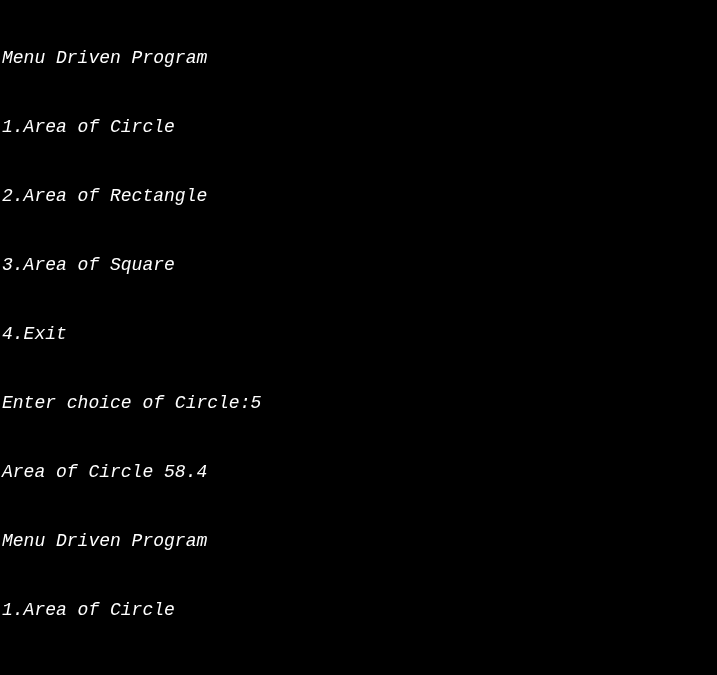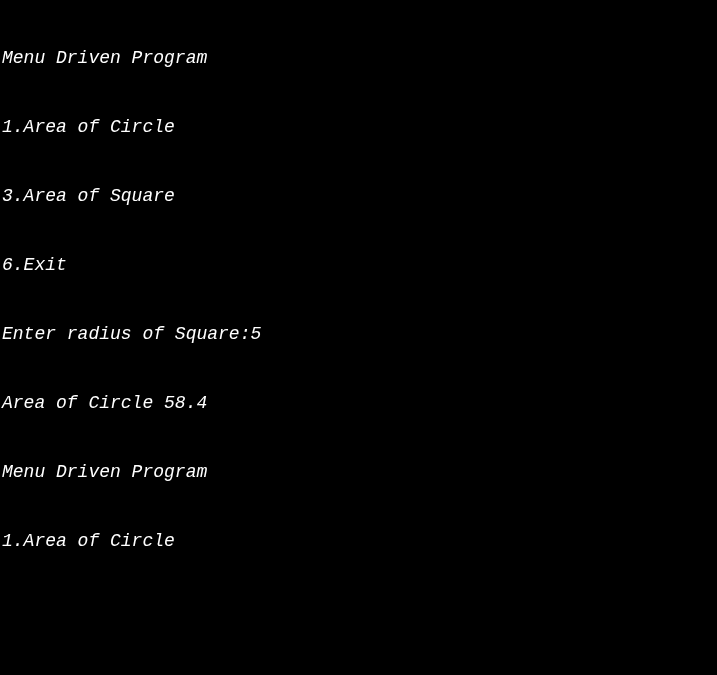--- a/index.html
+++ b/index.html
@@ -22,23 +22,24 @@
       display: block;
       font-style: italic;
     }
   </style>
 </head>
 <body>
 
 <div class="terminal">
   <span class="line">Menu Driven Program</span>
   <span class="line">1.Area of Circle</span>
+  <span class="line">2.Area of Rectangle</span>
   <span class="line">3.Area of Square</span>
-  <span class="line">6.Exit</span>
-  <span class="line">Enter radius of Square:5</span>
+  <span class="line">4.Exit</span>
+  <span class="line">Enter choice of Circle:5</span>
   <span class="line">Area of Circle 58.4</span>
   <span class="line">Menu Driven Program</span>
   <span class="line">1.Area of Circle</span>
   
   
   
   
   
   
   

